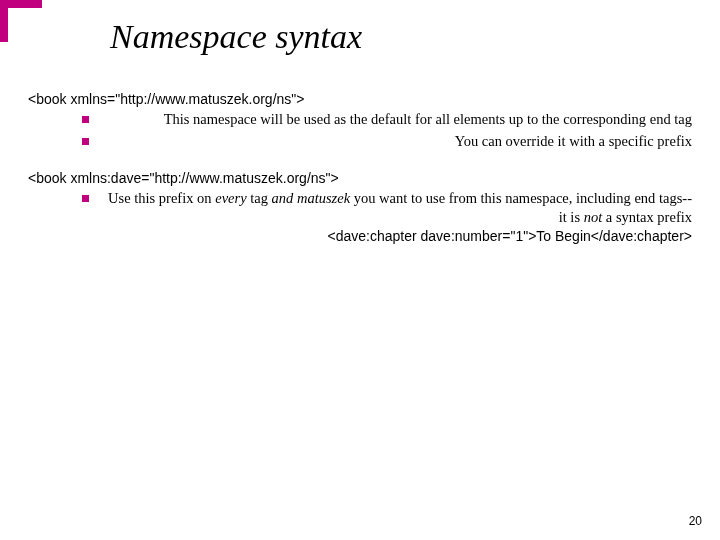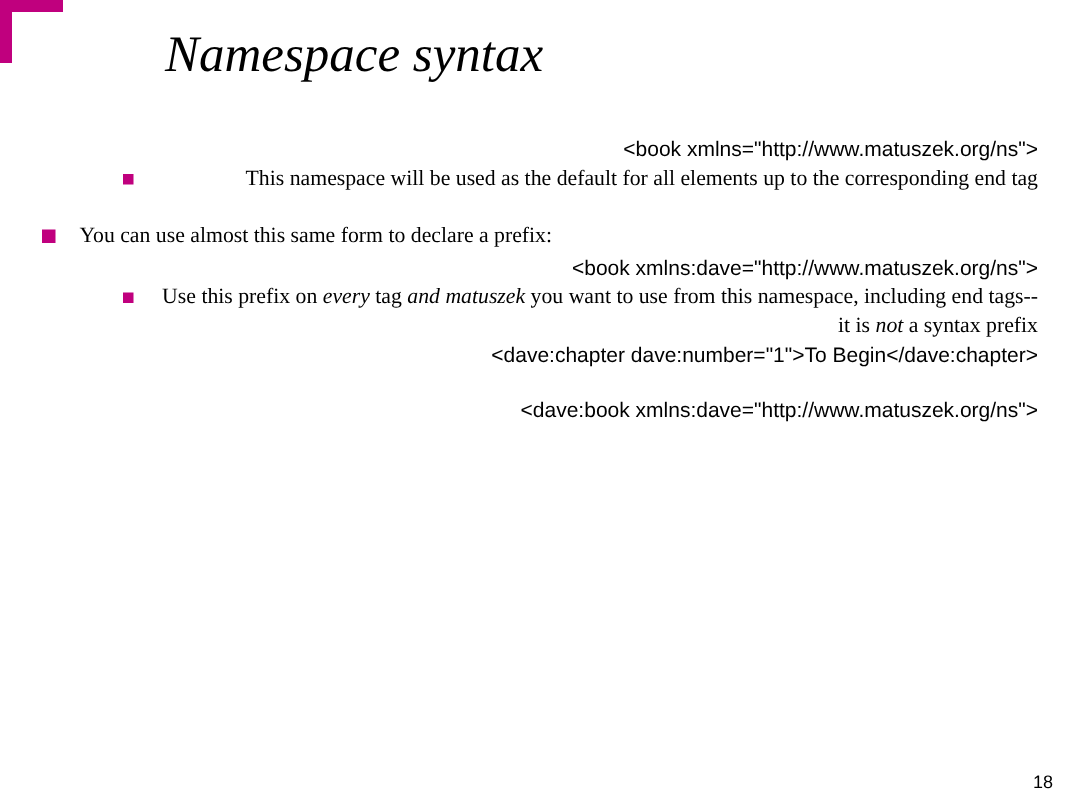--- a/index.html
+++ b/index.html
@@ -58,21 +58,20 @@
     margin-bottom: 2px;
   }
   .lvl2 {
     display: flex;
     margin-left: 54px;
     margin-bottom: 2px;
     text-align: right;
   }
   .indent-code {
     margin-bottom: 2px;
-    text-align: right;
   }
   .bullet {
     width: 9px;
     height: 9px;
     background: #c0007e;
     flex-shrink: 0;
     margin-top: 5px;
     margin-right: 16px;
   }
   .bullet.small {
@@ -107,36 +106,35 @@
 <div class="title">Namespace syntax</div>
 
 <div class="content">
 
   <div class="indent-code code">&lt;book xmlns="http://www.matuszek.org/ns"&gt;</div>
 
   <div class="lvl2">
     <div class="bullet small"></div>
     <div class="txt">This namespace will be used as the default for all elements up to the corresponding end tag</div>
   </div>
+  <div class="lvl2">
+    <div class="bullet small"></div>
+    <div class="txt">You can override it with a specific prefix</div>
+  </div>
 
   <div class="block-spacer"></div>
 
-  <div class="lvl1">
-    <div class="bullet"></div>
-    <div class="txt">You can use almost this same form to declare a prefix:</div>
-  </div>
   <div class="indent-code code">&lt;book xmlns:dave="http://www.matuszek.org/ns"&gt;</div>
 
   <div class="lvl2">
     <div class="bullet small"></div>
     <div class="txt">
       <span>Use this prefix on </span><span class="italic">every</span><span> tag </span><span class="italic">and matuszek</span><span> you want to use from this namespace, including end tags--it is </span><span class="italic">not</span><span> a syntax prefix</span>
       <div class="code">&lt;dave:chapter dave:number="1"&gt;To Begin&lt;/dave:chapter&gt;</div>
     </div>
   </div>
 
   <div class="block-spacer"></div>
 
-  <div class="indent-code code">&lt;dave:book xmlns:dave="http://www.matuszek.org/ns"&gt;</div>
 
 </div>
 
-<div class="pagenum">18</div>
+<div class="pagenum">20</div>
 
 </body></html>

